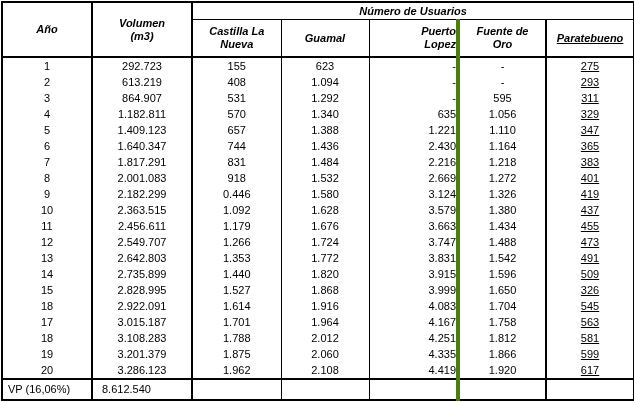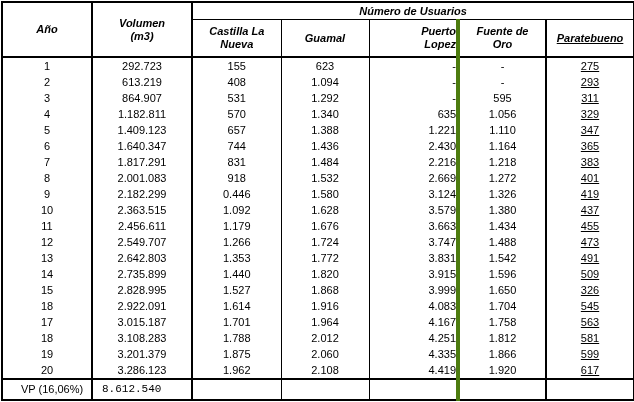--- a/index.html
+++ b/index.html
@@ -65,27 +65,26 @@
   }
 
   
   tfoot td {
     border-top: 2px solid #000000;
     height: 19px;
     line-height: 19px;
   }
   tfoot td.foot-label {
     text-align: left;
-    padding-left: 18px;
+    padding-left: 5px;
     white-space: nowrap;
   }
   tfoot td.foot-vol {
     text-align: left;
     padding-left: 9px;
-    font-family: Liberation Mono, monospace;
   }
 </style>
 </head>
 <body>
 
 <div class="table-wrap">
   <table>
     <colgroup>
       <col class="w-ano">
         <col class="w-vol">

